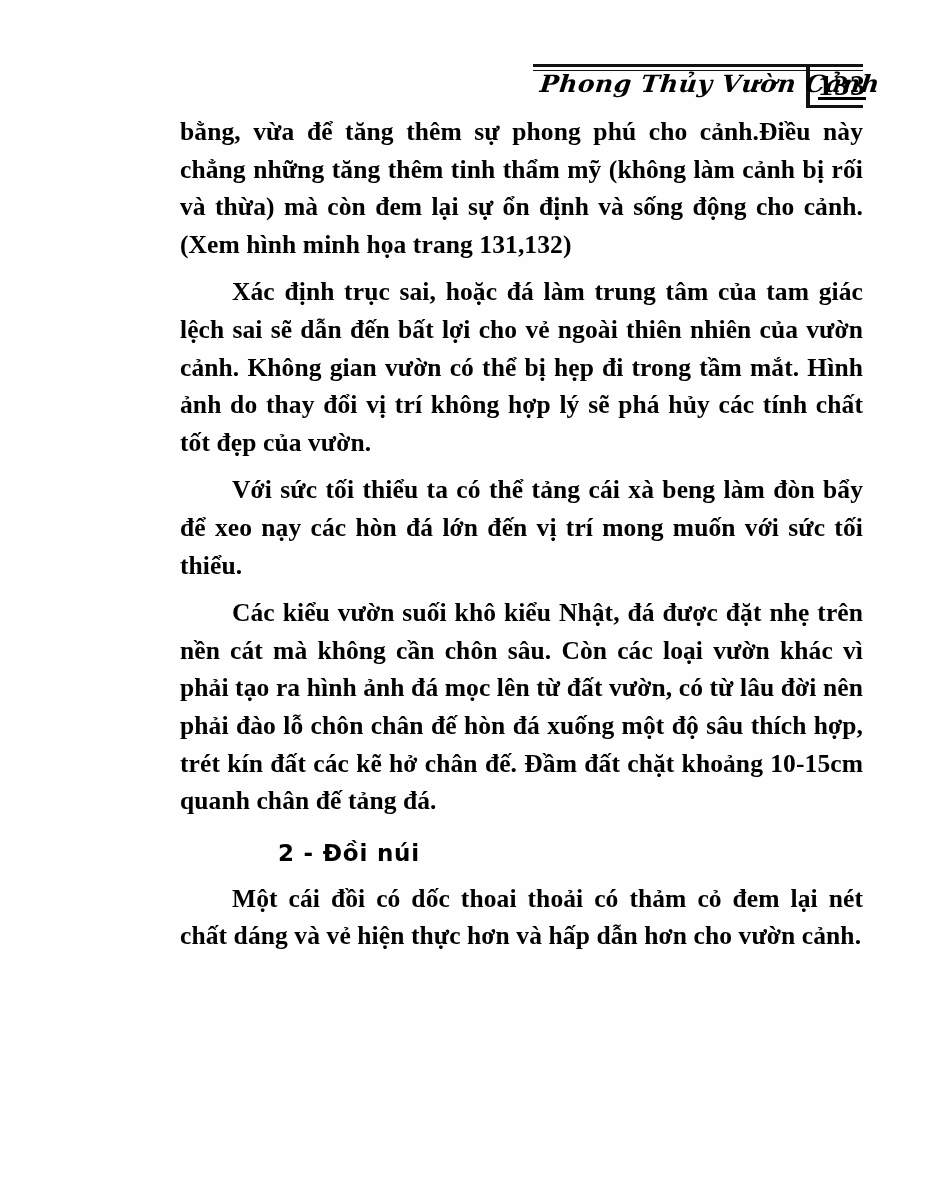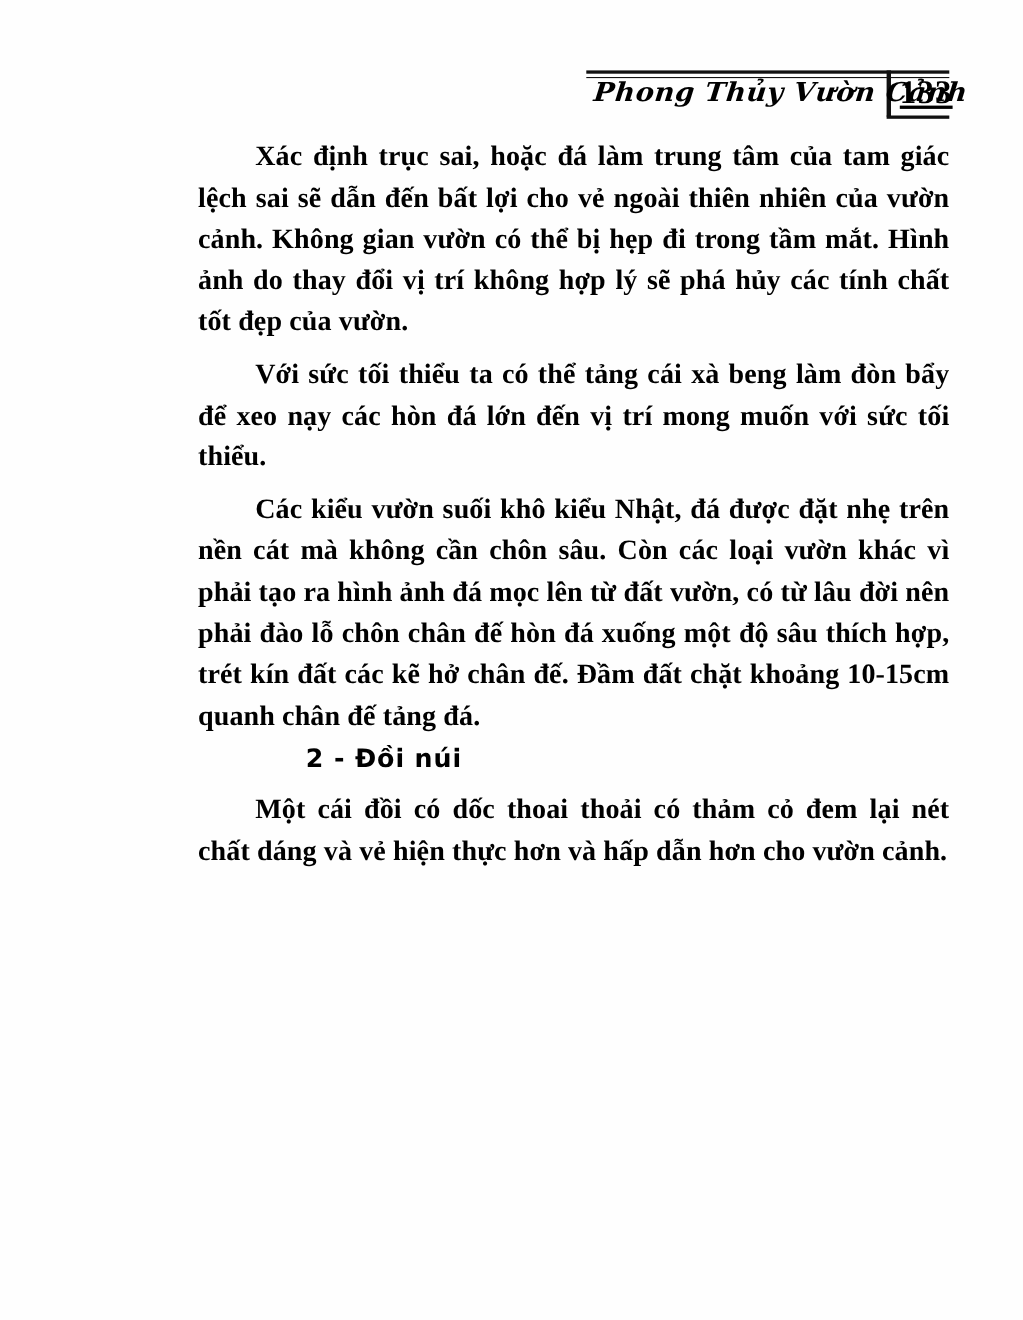--- a/index.html
+++ b/index.html
@@ -109,21 +109,21 @@
     text-indent: 52px;
   }
   p.para.gap {
     margin-top: 10px;
   }
   p.para.nogap {
     margin-top: 0;
   }
 
   h2.section-heading {
-    margin: 4px 0 6px 0;
+    margin: 16px 0 6px 0;
     padding-left: 98px;
     font-family: "DejaVu Sans", "Liberation Sans", sans-serif;
     font-size: 23px;
     font-weight: bold;
     line-height: 34px;
     letter-spacing: 0.8px;
   }
 </style>
 </head>
 <body>
@@ -133,20 +133,21 @@
   <div class="header">
     <div class="header-rule-top"></div>
     <div class="header-rule-vert"></div>
     <div class="header-rule-bottom"></div>
     <div class="header-title">Phong Thủy Vườn Cảnh</div>
     <div class="header-pageno">133</div>
   </div>
 
   <div class="body-col">
 
+    <p class="para nogap">bằng, vừa để tăng thêm sự phong phú cho cảnh.Điều này chẳng những tăng thêm tinh thẩm mỹ (không làm cảnh bị rối và thừa) mà còn đem lại sự ổn định và sống động cho cảnh. (Xem hình minh họa trang 131,132)</p>
 
     <p class="para indent gap">Xác định trục sai, hoặc đá làm trung tâm của tam giác lệch sai sẽ dẫn đến bất lợi cho vẻ ngoài thiên nhiên của vườn cảnh. Không gian vườn có thể bị hẹp đi trong tầm mắt. Hình ảnh do thay đổi vị trí không hợp lý sẽ phá hủy các tính chất tốt đẹp của vườn.</p>
 
     <p class="para indent gap">Với sức tối thiểu ta có thể tảng cái xà beng làm đòn bẩy để xeo nạy các hòn đá lớn đến vị trí mong muốn với sức tối thiểu.</p>
 
     <p class="para indent gap">Các kiểu vườn suối khô kiểu Nhật, đá được đặt nhẹ trên nền cát mà không cần chôn sâu. Còn các loại vườn khác vì phải tạo ra hình ảnh đá mọc lên từ đất vườn, có từ lâu đời nên phải đào lỗ chôn chân đế hòn đá xuống một độ sâu thích hợp, trét kín đất các kẽ hở chân đế. Đầm đất chặt khoảng 10-15cm quanh chân đế tảng đá.</p>
 
     <h2 class="section-heading">2 - Đồi núi</h2>
 
 

